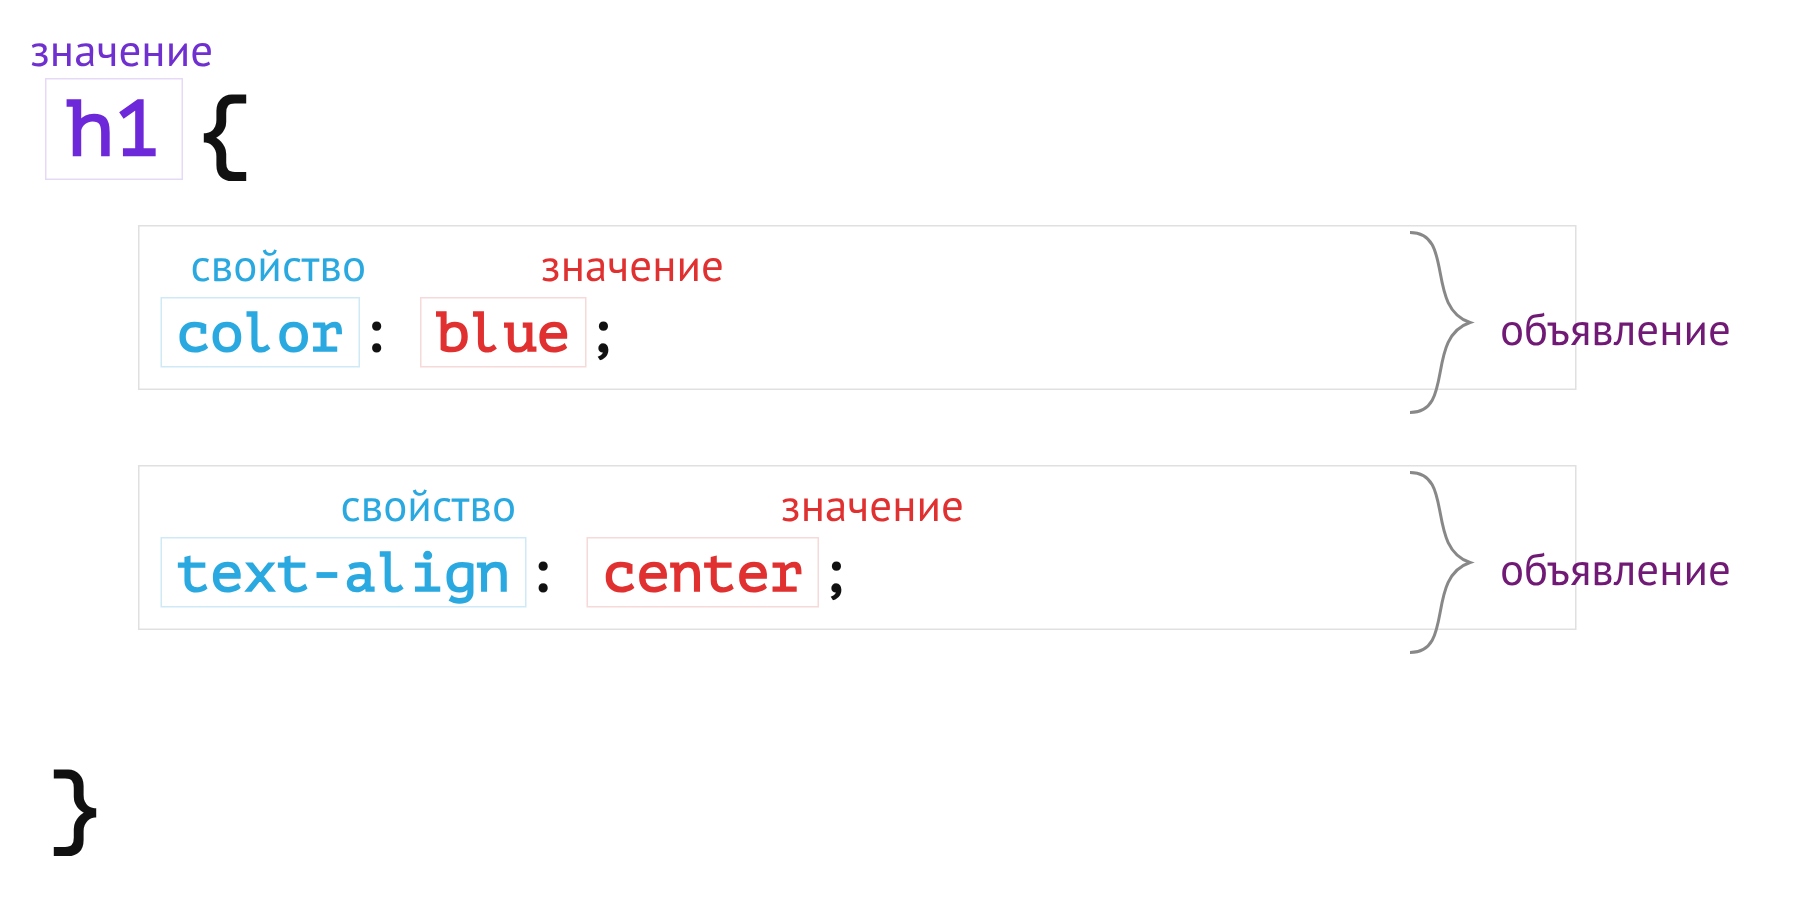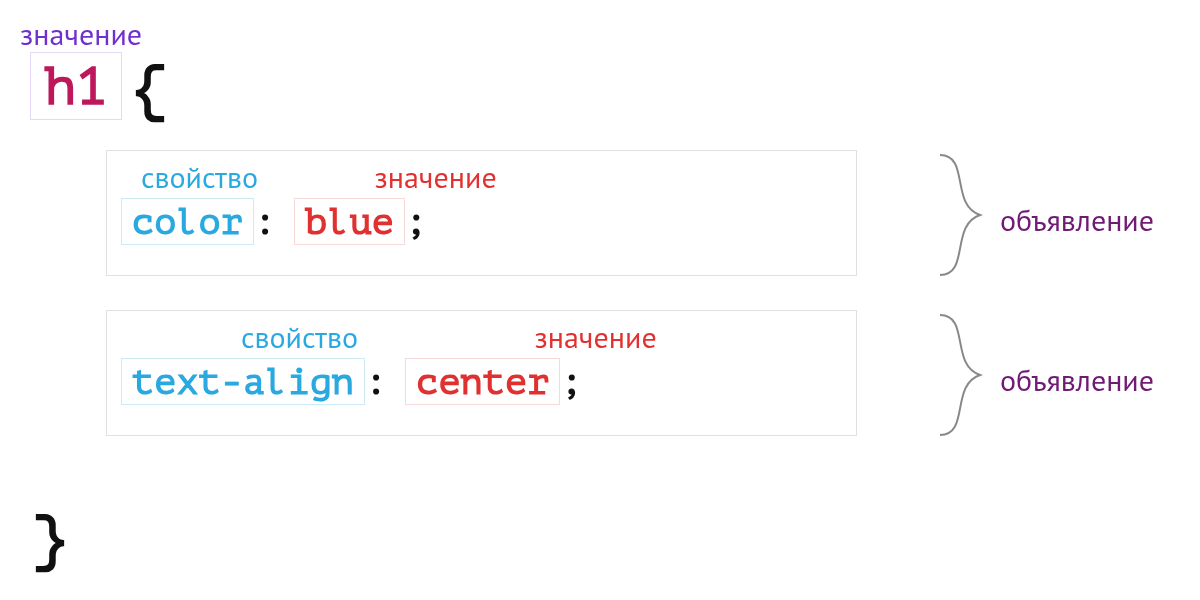--- a/index.html
+++ b/index.html
@@ -21,39 +21,39 @@
     color: #7030d0;
   }
   .selector-box {
     position: absolute;
     left: 30px;
     top: 52px;
     border: 1px solid #e6d9f7;
     padding: 8px 14px 6px 14px;
     font-size: 52px;
     font-weight: bold;
-    color: #be185d;
+    color: #6d28d9;
     line-height: 1;
   }
   .brace {
     position: absolute;
     font-size: 60px;
     font-weight: bold;
     color: #111;
     line-height: 1;
   }
   .brace-open  { left: 132px; top: 58px; }
   .brace-close { left: 32px;  top: 508px; }
 
   .decl {
     position: absolute;
-    left: 106px;
+    left: 92px;
     border: 1px solid #e0e0e0;
-    padding: 6px 260px 30px 14px;
-    width: 751px;
+    padding: 6px 260px 14px 14px;
+    width: 959px;
   }
   .decl-1 { top: 150px; }
   .decl-2 { top: 310px; }
 
   .label-prop {
     display: inline-block;
     font-size: 30px;
     color: #2aa9e0;
     margin: 0 0 2px 24px;
   }

